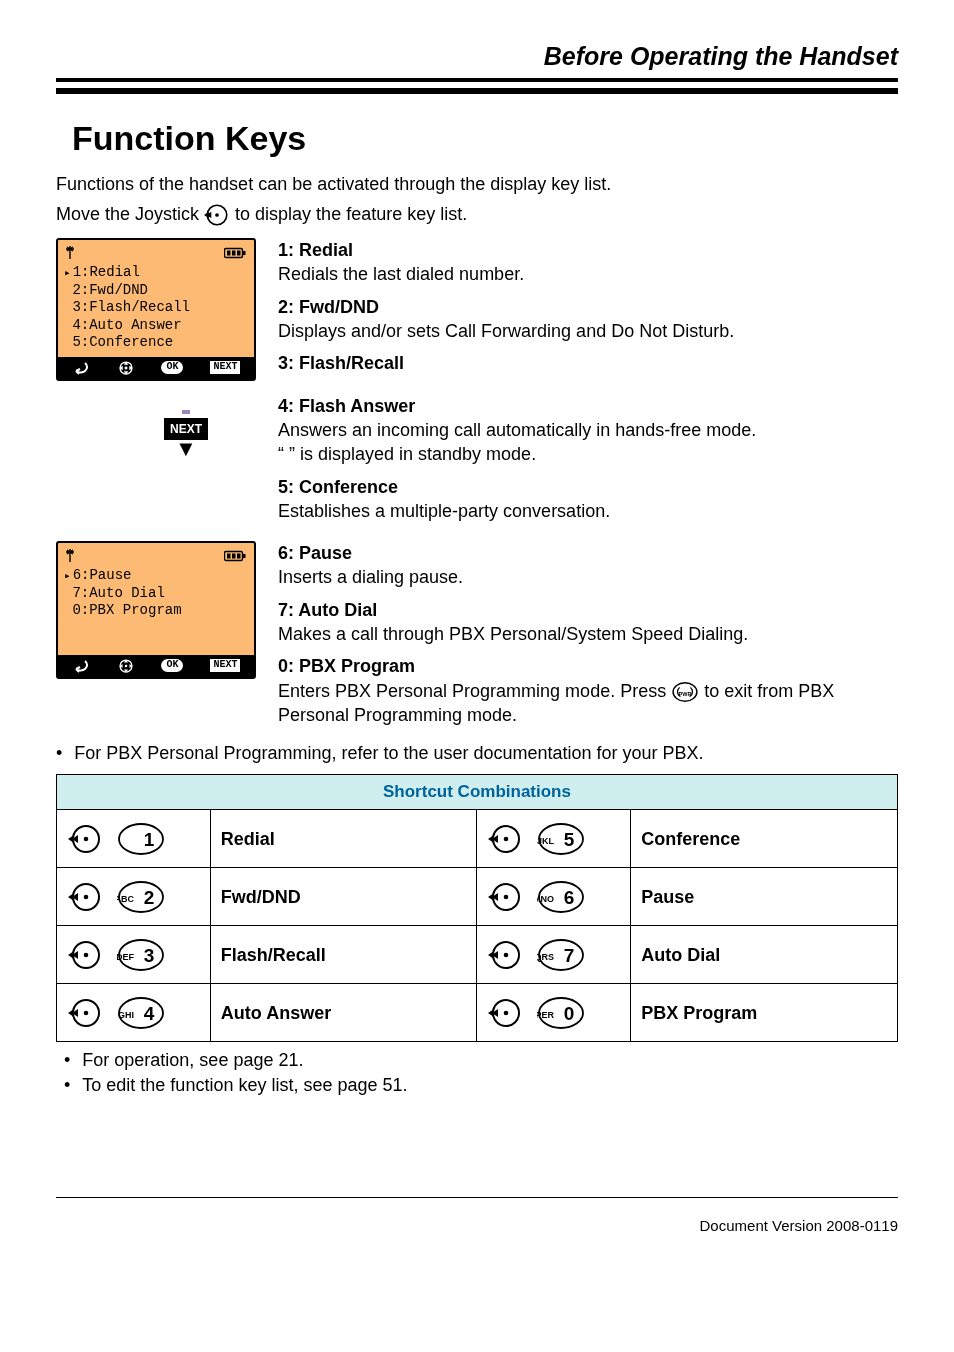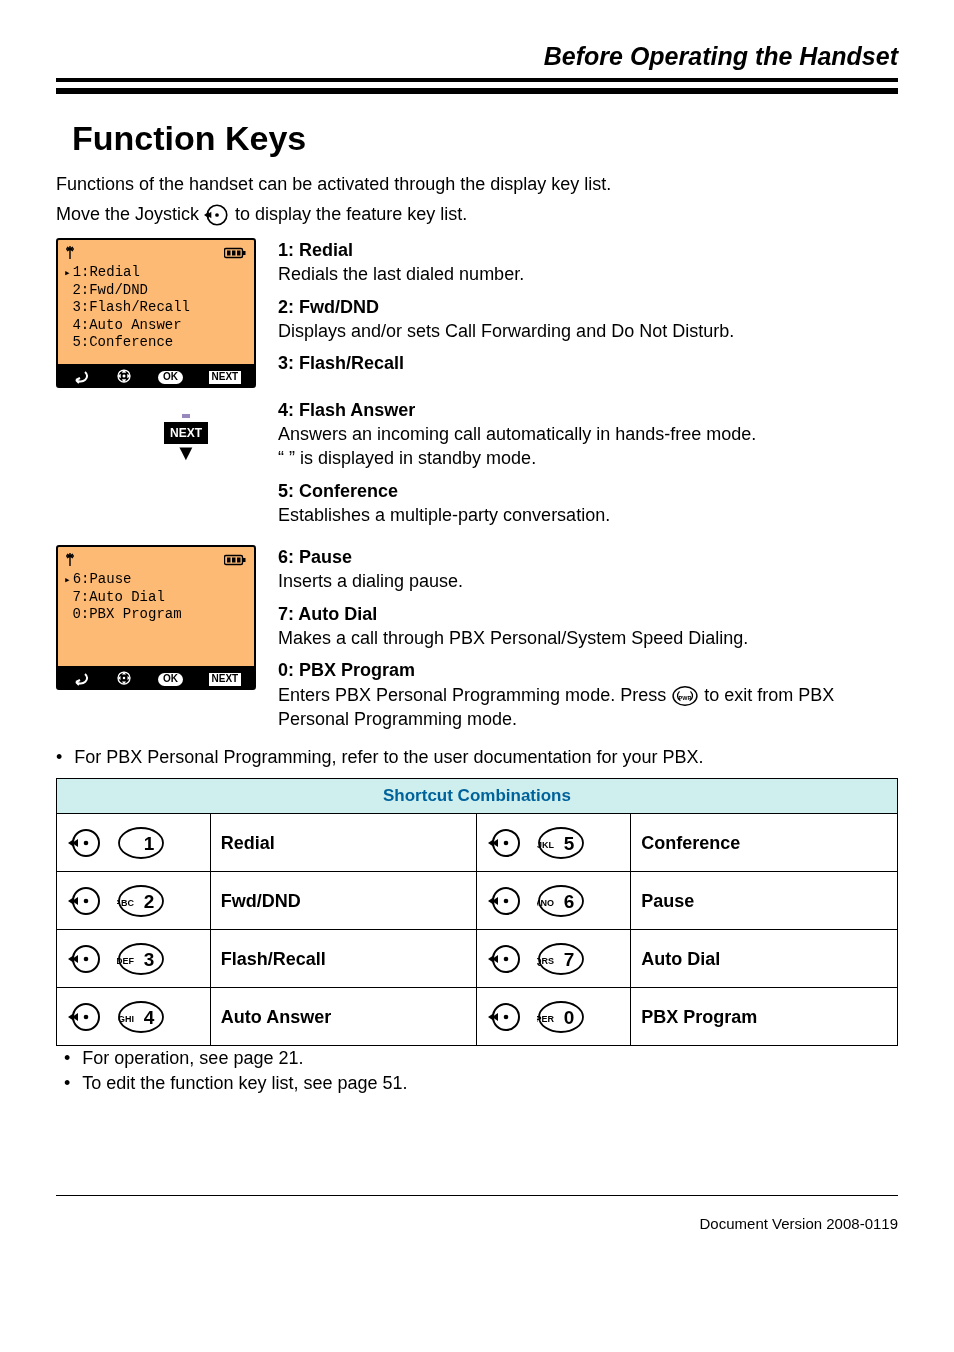--- a/index.html
+++ b/index.html
@@ -66,27 +66,27 @@
     white-space: pre;
   }
   .lcd-caret::before {
     content: "▸";
     font-size: 11px;
     margin-right: 2px;
   }
   .lcd-bottom {
     background: #000;
     color: #fff;
-    margin: 12px -6px -2px -6px;
+    margin: 5px -6px -2px -6px;
     padding: 2px 0;
     display: flex;
     justify-content: space-around;
-    align-items: flex-end;
+    align-items: center;
     height: 22px;
-    font-family: Liberation Sans, sans-serif;
+    font-family: Liberation Mono, monospace;
     font-size: 11px;
     font-weight: bold;
   }
   .ok-pill {
     background:#fff; color:#000;
     border-radius: 8px; padding: 0 5px;
     font-size: 10px; font-weight: bold;
   }
   .next-box {
     background:#fff; color:#000;
@@ -144,21 +144,21 @@
   .svg-icon { vertical-align: middle; }
 
   .footer {
     display:flex; justify-content:flex-end;
     border-top: 1.5px solid #000;
     margin-top: 100px;
     padding-top: 18px;
     font-size: 15px;
   }
 
-  .end-bullets { }
+  .end-bullets { margin-top: 6px; }
   .end-bullets div::before { content:"•"; margin: 0 12px 0 8px; }
 
   .pwr-btn { display:inline-block; vertical-align:middle; }
 </style>
 </head>
 <body>
 
 <svg width="0" height="0" style="position:absolute">
   <defs>
     <g id="joystick-icon">

